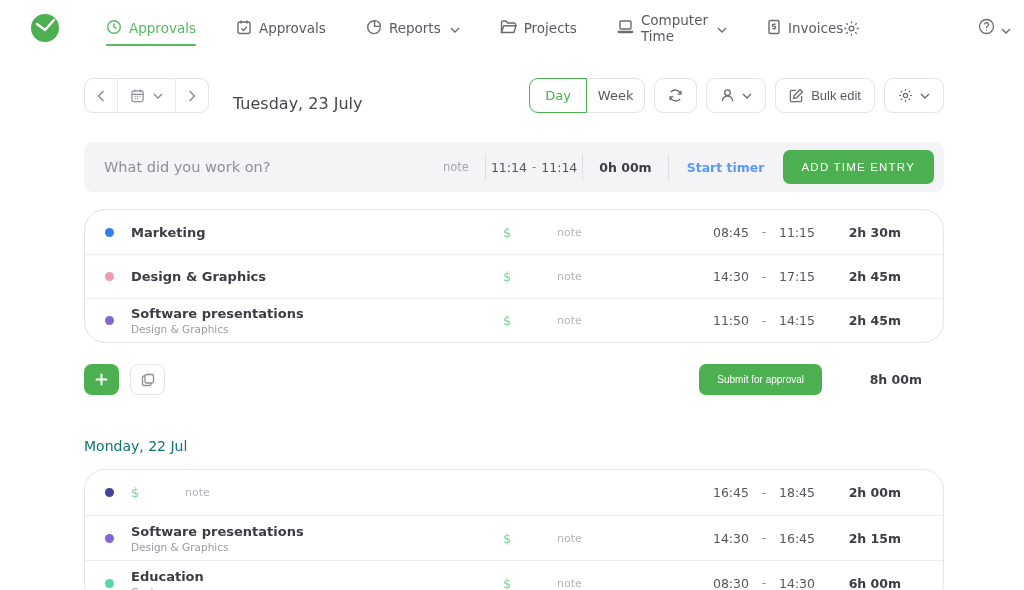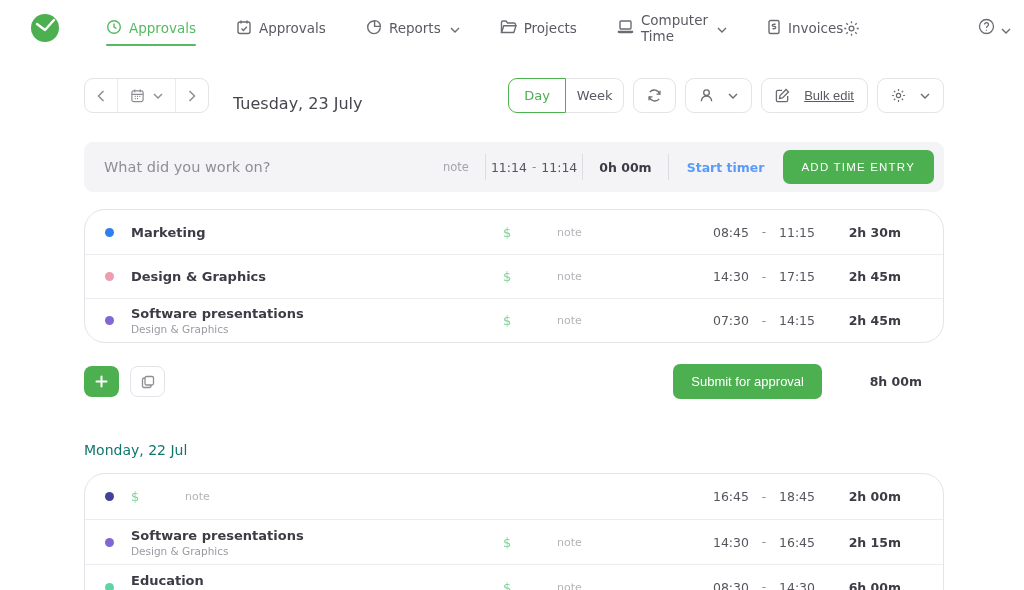--- a/index.html
+++ b/index.html
@@ -27,23 +27,23 @@
   .content { width:860px; margin:0 auto 0 84px; }
 
   
   .toolbar { margin-top:22px; display:flex; align-items:flex-end; }
   .seg { display:flex; border:1px solid #e3e3e8; border-radius:9px; overflow:hidden; background:#fff; height:35px; }
   .seg > div { display:flex; align-items:center; justify-content:center; padding:0 12px;
     cursor:pointer; color:#73737c; }
   .seg > div + div { border-left:1px solid #e9e9ee; }
   .date-label { margin-left:24px; font-size:16px; color:#46464f; }
   .toolbar-right { margin-left:auto; display:flex; align-items:center; gap:9px; }
-  .btn { height:35px; display:flex; align-items:center; justify-content:center; gap:14px;
+  .btn { height:35px; display:flex; align-items:center; justify-content:center; gap:7px;
     border:1px solid #e3e3e8; border-radius:9px; background:#fff; font-size:13px;
-    color:#5a5a64; padding:0 13px; cursor:pointer;text-decoration:underline; }
+    color:#5a5a64; padding:0 13px; cursor:pointer; }
   .daysweek { display:flex; height:35px; }
   .daysweek .dw { display:flex; align-items:center; justify-content:center; width:58px;
     font-size:13px; cursor:pointer; border:1px solid #e3e3e8; background:#fff; color:#5a5a64; }
   .daysweek .dw.active { border:1px solid #4caf50; color:#4caf50; border-radius:9px 0 0 9px; }
   .daysweek .dw.right { border-left:none; border-radius:0 9px 9px 0; }
 
   
   .entry-bar { margin-top:29px; height:50px; background:#f4f4f6; border-radius:9px;
     display:flex; align-items:center; padding:0 10px 0 20px; }
   .entry-placeholder { font-size:14.5px; color:#8e8e97; flex:1; cursor:text; }
@@ -73,21 +73,21 @@
   .t-dur { width:78px; text-align:right; font-size:12.5px; font-weight:bold;
     color:#3c3c46; margin-right:22px; }
 
   
   .actions { margin-top:21px; display:flex; align-items:center; }
   .plus-btn { width:35px; height:31px; background:#4caf50; border:none; border-radius:8px;
     display:flex; align-items:center; justify-content:center; cursor:pointer; }
   .copy-btn { width:35px; height:31px; background:#fff; border:1px solid #e3e3e8;
     border-radius:8px; display:flex; align-items:center; justify-content:center;
     margin-left:11px; cursor:pointer; }
-  .submit-btn { margin-left:auto; background:#4caf50; color:#fff; font-size:13px;
+  .submit-btn { margin-left:auto; background:#4caf50; color:#fff; font-size:10px;
     border:none; border-radius:7px; padding:10px 18px; cursor:pointer; }
   .day-total { font-size:12.5px; font-weight:bold; margin-left:22px; width:78px;
     text-align:right; margin-right:22px; }
 
   .day-heading { margin-top:43px; font-size:14px; color:#0f766e; }
   .card.second { margin-top:15px; }
   .card.second .row { min-height:45px; }
 </style>
 </head>
 <body>
@@ -282,21 +282,21 @@
 
   <div class="row">
     <span class="dot" style="background: rgb(129, 102, 216);"></span>
     <div class="names">
       <div class="name">Software presentations</div>
       <div class="sub">Design &amp; Graphics</div>
     </div>
     <div class="rate">$</div>
     <div class="row-note">note</div>
     <div class="row-spacer"></div>
-    <div class="t-start">07:30</div>
+    <div class="t-start">11:50</div>
     <div class="t-dash">-</div>
     <div class="t-end">14:15</div>
     <div class="t-dur">2h 45m</div>
   </div>
 </div>
 
   <div class="actions">
     <button class="plus-btn">
       <svg width="13" height="13" viewBox="0 0 13 13" fill="none" stroke="#fff" stroke-width="2" stroke-linecap="round">
           <path d="M6.5 1.5 v10 M1.5 6.5 h10"></path>

